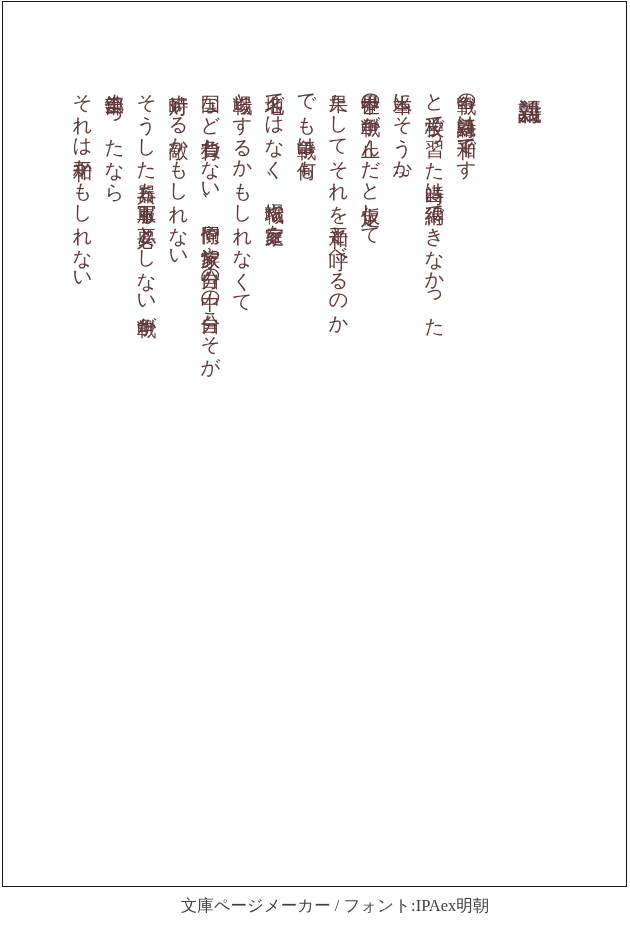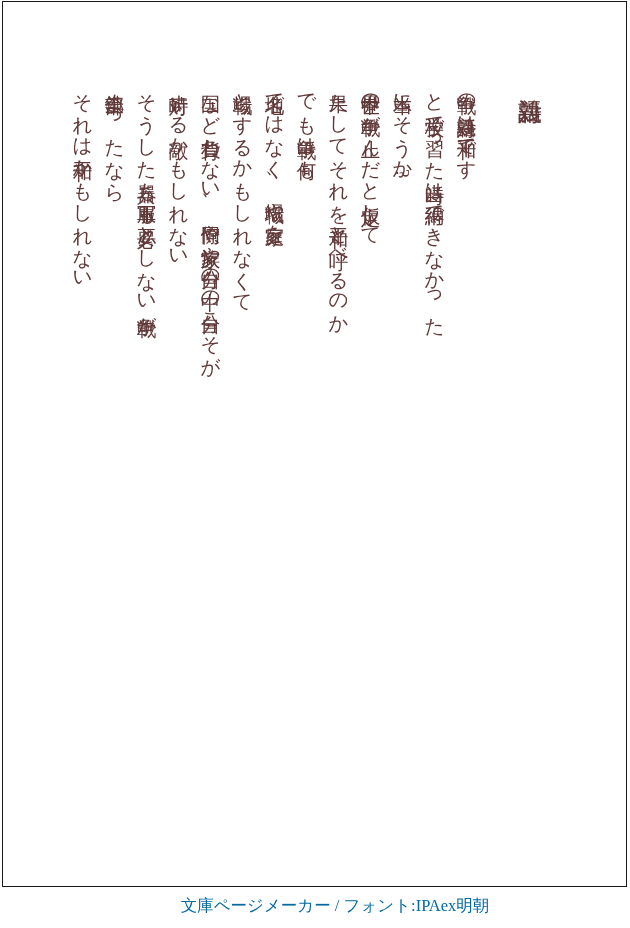--- a/index.html
+++ b/index.html
@@ -53,21 +53,21 @@
 
   
   .footer {
     position: absolute;
     left: 0;
     top: 888px;
     width: 630px;
     height: 36px;
     line-height: 36px;
     text-align: center;
-    color: #0369a1;
+    color: #404040;
     font-size: 16.5px;
     padding-left: 40px;
   }
 </style>
 </head>
 <body>
 
 <div class="page-frame">
   <div class="poem">
     <p class="poem-title">対義語</p>

